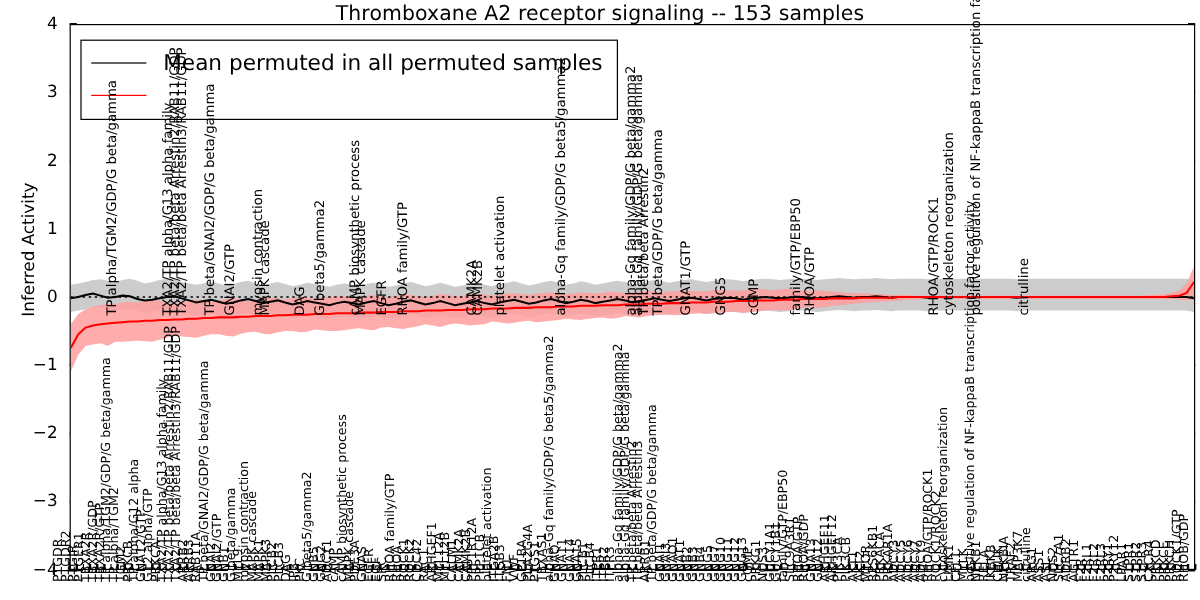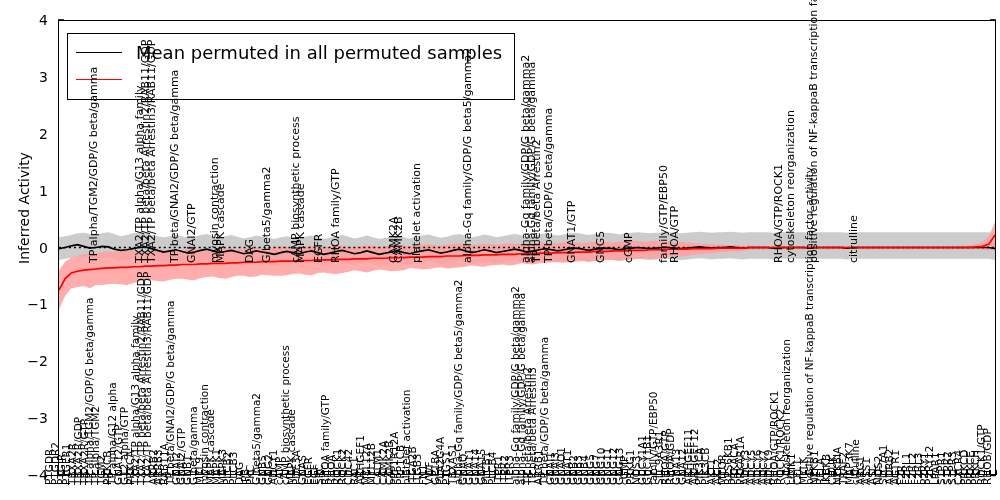--- a/index.html
+++ b/index.html
@@ -43,20 +43,21 @@
     position:absolute;font-size:10.5px;color:#000;white-space:nowrap;
     transform-origin:left bottom;transform:rotate(-90deg);
   }
   #xlabels{position:absolute;left:58px;top:0;width:938px;height:500px;pointer-events:none;}
 </style>
 </head>
 <body>
 
 <div id="fig">
 
+  <div id="title">Thromboxane A2 receptor signaling -- 153 samples</div>
   <div id="ylabel">Inferred Activity</div>
 
   <div id="yticks">
       <div class="ytick" style="position: absolute; left: 0px; top: 20px; width: 48px; right: auto;">4</div>
       <div class="tickmark" style="position: absolute; left: 58px; top: 20px;"></div>
       <div class="tickmark" style="position: absolute; left: 990px; top: 20px;"></div>
       <div class="ytick" style="position: absolute; left: 0px; top: 76.875px; width: 48px; right: auto;">3</div>
       <div class="tickmark" style="position: absolute; left: 58px; top: 76.875px;"></div>
       <div class="tickmark" style="position: absolute; left: 990px; top: 76.875px;"></div>
       <div class="ytick" style="position: absolute; left: 0px; top: 133.75px; width: 48px; right: auto;">2</div>

